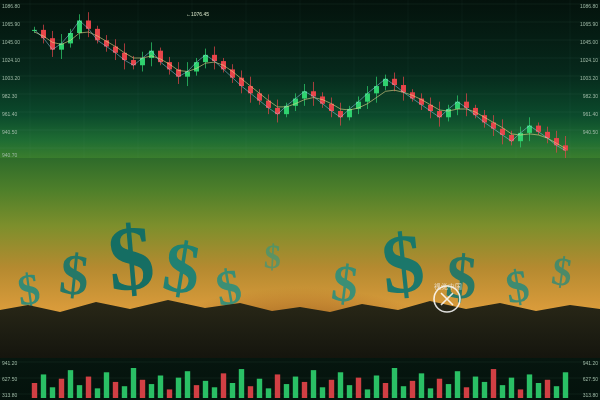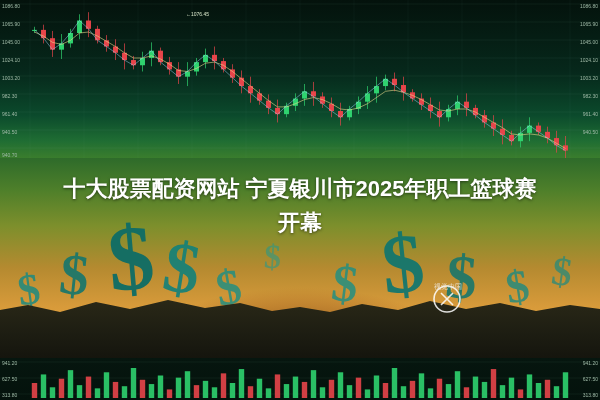--- a/index.html
+++ b/index.html
@@ -259,24 +259,20 @@
   <div class="dollar" style="left:216px;top:262px;font-size:50px;color:#1a8f86;opacity:.8;transform:rotate(-10deg);">$</div>
   <div class="dollar" style="left:332px;top:258px;font-size:52px;color:#1a8f86;opacity:.8;transform:rotate(7deg);">$</div>
   <div class="dollar" style="left:382px;top:222px;font-size:84px;color:#0f7670;opacity:.92;transform:rotate(-6deg);">$</div>
   <div class="dollar" style="left:446px;top:246px;font-size:62px;color:#15766d;opacity:.88;transform:rotate(5deg);">$</div>
   <div class="dollar" style="left:506px;top:264px;font-size:46px;color:#1d8a80;opacity:.8;transform:rotate(-9deg);">$</div>
   <div class="dollar" style="left:552px;top:252px;font-size:40px;color:#1d8a80;opacity:.7;transform:rotate(8deg);">$</div>
   <div class="dollar" style="left:264px;top:240px;font-size:34px;color:#1f9a8f;opacity:.55;transform:rotate(3deg);">$</div>
 
   <div class="ground"></div>
 
-  <div class="headline">
-    <span>十大股票配资网站 宁夏银川市2025年职工篮球赛</span>
-    <span class="l2">开幕</span>
-  </div>
 
   <svg class="wm-logo" viewBox="0 0 30 30">
     <circle cx="15" cy="15" r="13" fill="none" stroke="#ffffff" stroke-width="1.6" opacity=".85"></circle>
     <path d="M9 9 L21 21 M21 9 L9 21" stroke="#ffffff" stroke-width="1.6" opacity=".85"></path>
   </svg>
   <div class="wm-cn">视觉中国</div>
   <div class="wm">
   </div>
 
   <div class="bottom-band">

